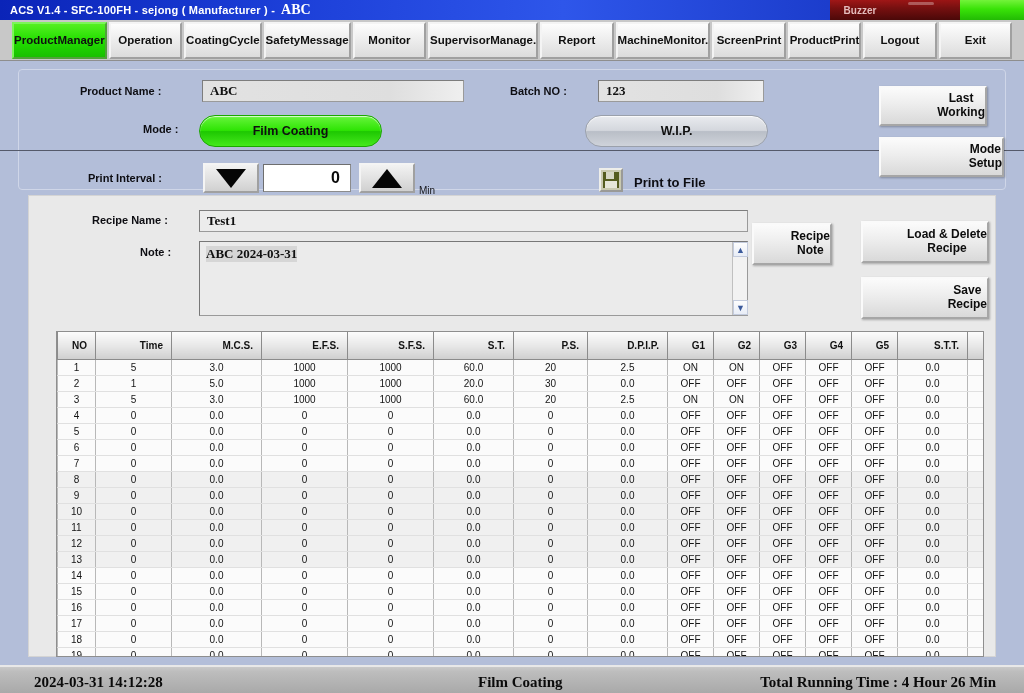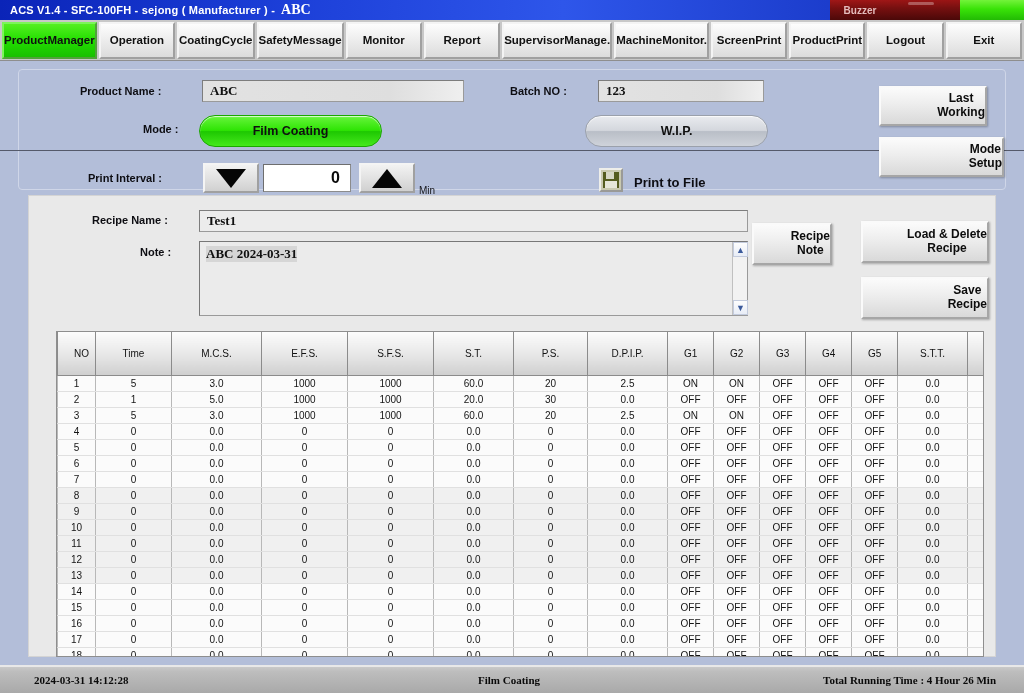--- a/index.html
+++ b/index.html
@@ -47,21 +47,21 @@
   .tb-green {
     width: 64px; height: 20px;
     background: linear-gradient(to bottom, #73f33a 0%, #39e308 45%, #22bb04 100%);
   }
 
   
   #tabbar {
     position: absolute; left: 0; top: 20px; width: 1024px; height: 41px;
     background: #c8c8c8;
     border-bottom: 1px solid #8e8e8e;
-    display: flex; align-items: center; padding: 0 2px; gap: 2px;
+    display: flex; align-items: center; padding: 0 12px; gap: 2px;
   }
   .tab {
     flex: 1 1 0; height: 37px;
     border: 2px outset #f4f4f4;
     background: linear-gradient(to bottom, #fdfdfd 0%, #eeeeee 45%, #dcdcdc 100%);
     display: flex; align-items: center; justify-content: center; text-align: center;
     font-size: 11.5px; font-weight: bold; color: #101010; line-height: 1.12;
     cursor: pointer; user-select: none;
   }
   .tab.active {
@@ -189,43 +189,44 @@
   }
 
   
   #tableWrap {
     position: absolute; left: 56px; top: 331px; width: 928px; height: 326px;
     background: #fbfbfb; border: 1px solid #8e8e8e;
     overflow: hidden;
   }
   table.grid { border-collapse: collapse; width: 100%; table-layout: fixed; }
   table.grid th {
-    height: 15px; font-size: 10px; font-weight: normal; color: #121212;
+    height: 15px; font-size: 10px; font-weight: bold; color: #121212;
     background: linear-gradient(to bottom, #fcfcfc 0%, #e6e6e6 55%, #cfcfcf 100%);
     border: 1px solid #8b8b8b; border-top: none;
-    padding: 16px;
+    padding: 8px;
+    text-align: right;
   }
   table.grid td {
     height: 15px; font-size: 10px; color: #141414; text-align: center;
     border-left: 1px solid #b8b8b8; border-right: 1px solid #b8b8b8;
     border-bottom: 1px solid #e0e0e0;
     background: #fbfbfb; padding: 0; line-height: 15px;
   }
   table.grid tr.alt td { background: #f0f0f0; }
   table.grid tr.sep td { border-top: 1px solid #6f6f6f; }
 
   
   #statusbar {
     position: absolute; left: 0; top: 665px; width: 1024px; height: 28px;
     background: linear-gradient(to bottom, #c9c9c9 0%, #bdbdbd 18%, #a9a9a9 100%);
     border-top: 2px solid #e8e8e8;
   }
   .sb-item {
     position: absolute; top: 7px;
-    font-size: 11px; font-weight: bold; color: #0a0a0a;
+    font-size: 15px; font-weight: bold; color: #0a0a0a;
     font-family: "Liberation Serif", serif;
     white-space: nowrap;
   }
 </style>
 </head>
 <body>
 
 <div id="titlebar">
   <span class="tb-text">ACS V1.4 - SFC-100FH - sejong ( Manufacturer ) -</span>
   <span class="tb-prod">ABC</span>
@@ -249,25 +250,25 @@
       <span>Cycle</span>
     </div>
     <div class="tab">
       <span>Safety</span>
       <span>Message</span>
     </div>
     <div class="tab">
       <span>Monitor</span>
     </div>
     <div class="tab">
-      <span>Report</span>
-    </div>
-    <div class="tab">
       <span>Supervisor</span>
       <span>Manage.</span>
+    </div>
+    <div class="tab">
+      <span>Report</span>
     </div>
     <div class="tab">
       <span>Machine</span>
       <span>Monitor.</span>
     </div>
     <div class="tab">
       <span>Screen</span>
       <span>Print</span>
     </div>
     <div class="tab">

